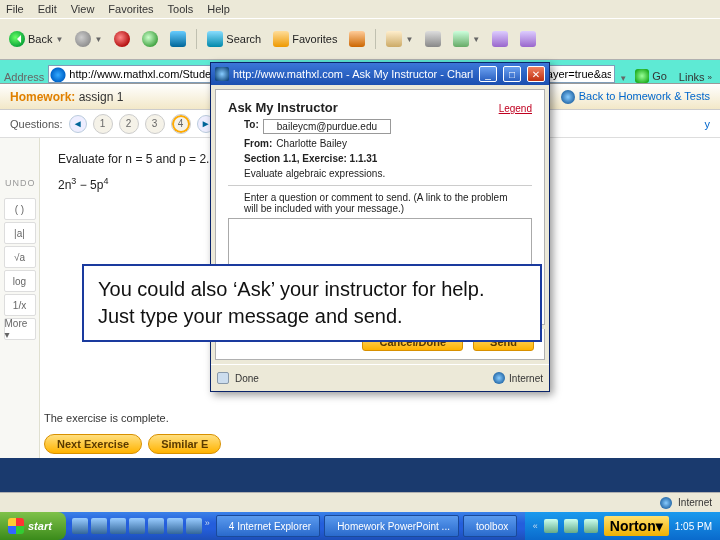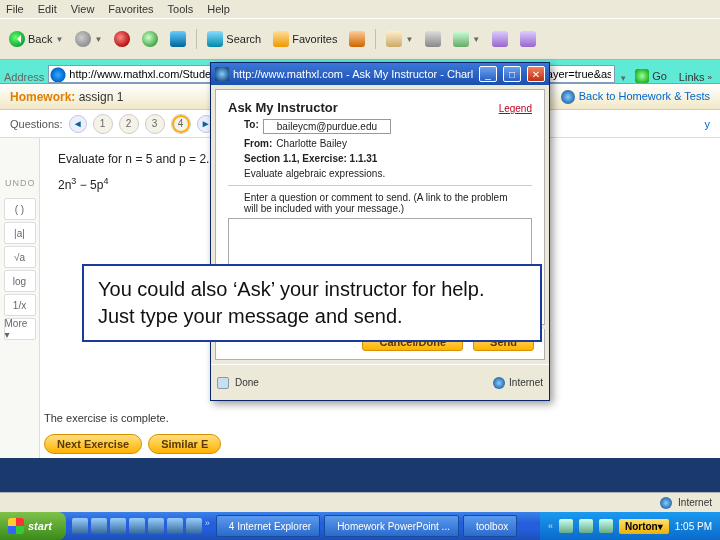--- a/index.html
+++ b/index.html
@@ -61,37 +61,37 @@
 .modal-head{display:flex;justify-content:space-between;align-items:baseline;margin-bottom:0}
 .modal-head h3{font-size:13px;font-weight:bold;color:#222}
 .legend{font-size:10px;color:#c00020;text-decoration:underline}
 .frow{font-size:10px;color:#222;margin:4px 16px;display:flex;gap:4px}
 .frow b{font-weight:bold}
 .frow .tofield{border:1px solid #999;padding:1px 13px;background:#fff;min-width:120px}
 .modal hr{border:none;border-top:1px solid #ccc;margin:6px 0}
 .msg-box{border:1px solid #aaa;height:98px;background:#fff;margin-top:4px}
 .modal-footer{display:flex;justify-content:flex-end;gap:10px;padding:4px 10px 8px;background:#fff;margin:0 4px 4px;border:1px solid #b0b0b0;border-top:none}
 .mbtn{background:linear-gradient(#ffdf80,#ffb300);border:1px solid #d89000;border-radius:3px;padding:2px 16px;font-size:11px;color:#5a3a00;font-weight:bold}
-.modal-status{height:36px;background:#ece9d8;border-top:1px solid #fff;display:flex;align-items:center;font-size:10px;padding:4px 6px;gap:6px;color:#333}
+.modal-status{height:27px;background:#ece9d8;border-top:1px solid #fff;display:flex;align-items:center;font-size:10px;padding:4px 6px;gap:6px;color:#333}
 .stat-ico{width:12px;height:12px;background:#cde;border:1px solid #89a;border-radius:2px}
 
 .caption-box{position:absolute;left:82px;top:264px;width:460px;background:#fff;border:2px solid #1a3a9e;padding:10px 14px;z-index:50}
 .caption-box p{font-family:Arial,sans-serif;font-size:20px;color:#111;line-height:1.35}
 
 .ie-status{position:absolute;left:0;bottom:28px;right:0;height:20px;background:#ece9d8;border-top:1px solid #b0b0b0;display:flex;align-items:center;justify-content:flex-end;padding:0 8px;font-size:10px;color:#333;gap:6px}
 .zone-ico{width:12px;height:12px;background:radial-gradient(#8cf,#048);border-radius:50%}
 .taskbar{position:absolute;left:0;bottom:0;right:0;height:28px;background:linear-gradient(#3a81e8,#245edc 40%,#245edc 60%,#1d4fb8);display:flex;align-items:center;font-size:11px;color:#fff}
 .start{height:28px;background:linear-gradient(#7fc24a,#3a8a1a);padding:0 14px 0 8px;display:flex;align-items:center;font-weight:bold;font-style:italic;border-radius:0 8px 8px 0;gap:4px}
 .start .flag{width:16px;height:16px;background:conic-gradient(#f33 0 25%,#3c3 0 50%,#36f 0 75%,#fc3 0);border-radius:3px}
 .ql{display:flex;gap:3px;padding:0 6px}
 .ql .q{width:16px;height:16px;background:linear-gradient(#9cf,#369);border-radius:2px}
 .task{height:22px;background:linear-gradient(#5a9aee,#2a6acc);border:1px solid #1a4a9a;border-radius:2px;padding:0 8px;display:flex;align-items:center;gap:4px;margin-right:4px;font-size:10px;max-width:170px;white-space:nowrap;overflow:hidden}
 .tray{margin-left:auto;height:28px;background:linear-gradient(#1a9aee,#0a6acc);display:flex;align-items:center;padding:0 8px;gap:6px;font-size:10px}
 .tray .ti{width:14px;height:14px;background:linear-gradient(#cfe,#6a8);border-radius:2px}
-.norton{background:linear-gradient(#ffe070,#f0b000);color:#000;font-weight:bold;padding:2px 6px;border-radius:2px;font-size:10px}
+.norton{background:linear-gradient(#ffe070,#f0b000);color:#000;font-weight:bold;padding:2px 6px;border-radius:2px;font-size:14px}
 </style>
 </head>
 <body>
 
 <div class="ie-menubar">
   <span>File</span>
   <span>Edit</span>
   <span>View</span>
   <span>Favorites</span>
   <span>Tools</span>

